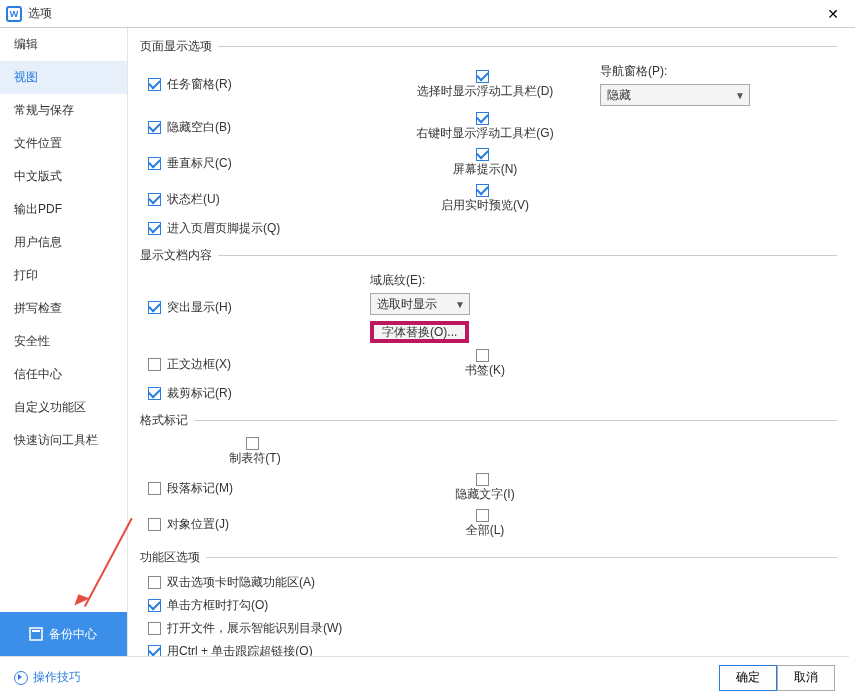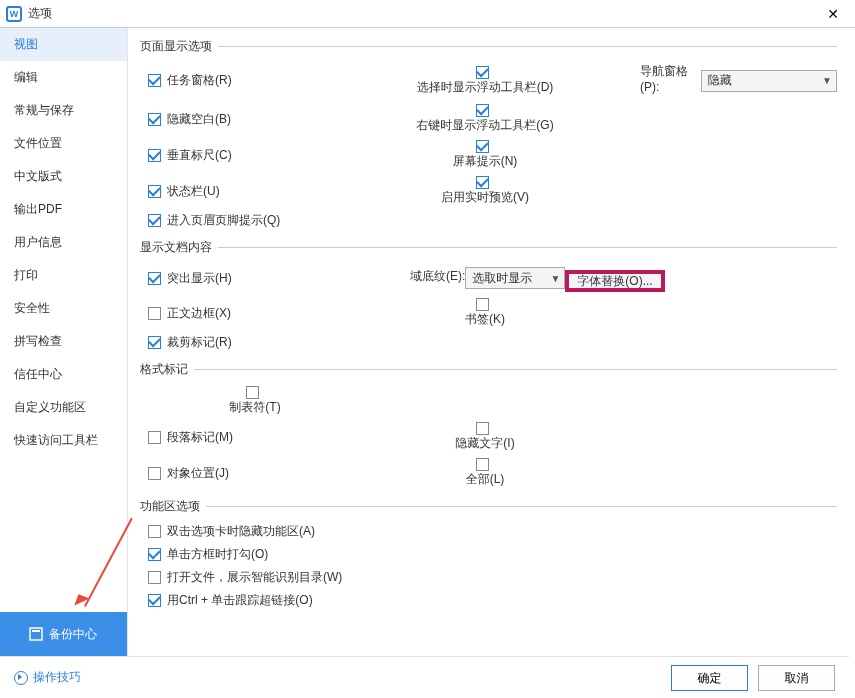--- a/index.html
+++ b/index.html
@@ -100,21 +100,21 @@
       height: 1px;
       background: #ccc;
     }
     .row {
       display: flex;
       margin-bottom: 6px;
       align-items: center;
     }
     .col1 { width: 230px; padding-left: 8px; display: flex; align-items: center; }
     .col2 { width: 230px; display: flex; align-items: center; flex-direction: column; }
-    .col3 { flex: 1; display: flex; flex-direction: row; align-items: center; margin-left: 40px; }
+    .col3 { flex: 1; display: flex; flex-direction: column; align-items: flex-start; }
     .single { padding-left: 8px; display: flex; align-items: center; }
     .chk {
       width: 13px;
       height: 13px;
       border: 1px solid #888;
       margin-right: 6px;
       display: inline-flex;
       align-items: center;
       justify-content: center;
       background: #fff;
@@ -189,28 +189,28 @@
       content: "";
       position: absolute;
       right: 5px;
       top: 2px;
       border-left: 4px solid #2a7de1;
       border-top: 3px solid transparent;
       border-bottom: 3px solid transparent;
     }
     .footer-spacer { flex: 1; }
     .fbtn {
-      width: 77px;
+      width: 58px;
       height: 26px;
       border: 1px solid #aaa;
       background: #fdfdfd;
-      margin-left: 10px;
       cursor: pointer;
       text-align: center;
       line-height: 24px;
+      font-family: Liberation Mono, monospace;
     }
     .fbtn.primary { border: 1px solid #2a7de1; }
     .arrow-line {
       position: absolute;
       width: 2px;
       height: 100px;
       background: #e74c3c;
       left: 84px;
       top: 506px;
       transform: rotate(28deg);
@@ -231,30 +231,30 @@
 
 <div class="titlebar">
   <span class="app-icon">W</span>
   <span class="titlebar-title">选项</span>
   <span class="close-btn">✕</span>
 </div>
 
 <div class="main">
   <div class="sidebar">
     <div class="sidebar-items">
+      <div class="sidebar-item">编辑</div>
       <div class="sidebar-item active">视图</div>
-      <div class="sidebar-item">编辑</div>
       <div class="sidebar-item">常规与保存</div>
       <div class="sidebar-item">文件位置</div>
       <div class="sidebar-item">中文版式</div>
       <div class="sidebar-item">输出PDF</div>
       <div class="sidebar-item">用户信息</div>
       <div class="sidebar-item">打印</div>
+      <div class="sidebar-item">拼写检查</div>
       <div class="sidebar-item">安全性</div>
-      <div class="sidebar-item">拼写检查</div>
       <div class="sidebar-item">信任中心</div>
       <div class="sidebar-item">自定义功能区</div>
       <div class="sidebar-item">快速访问工具栏</div>
     </div>
     <div class="backup-btn">
       <span class="icon">
         <svg width="14" height="14" viewBox="0 0 14 14">
             <rect x="1" y="1" width="12" height="12" fill="none" stroke="#fff" stroke-width="1.5"></rect>
             <rect x="3" y="3" width="8" height="2" fill="#fff"></rect>
           </svg>

